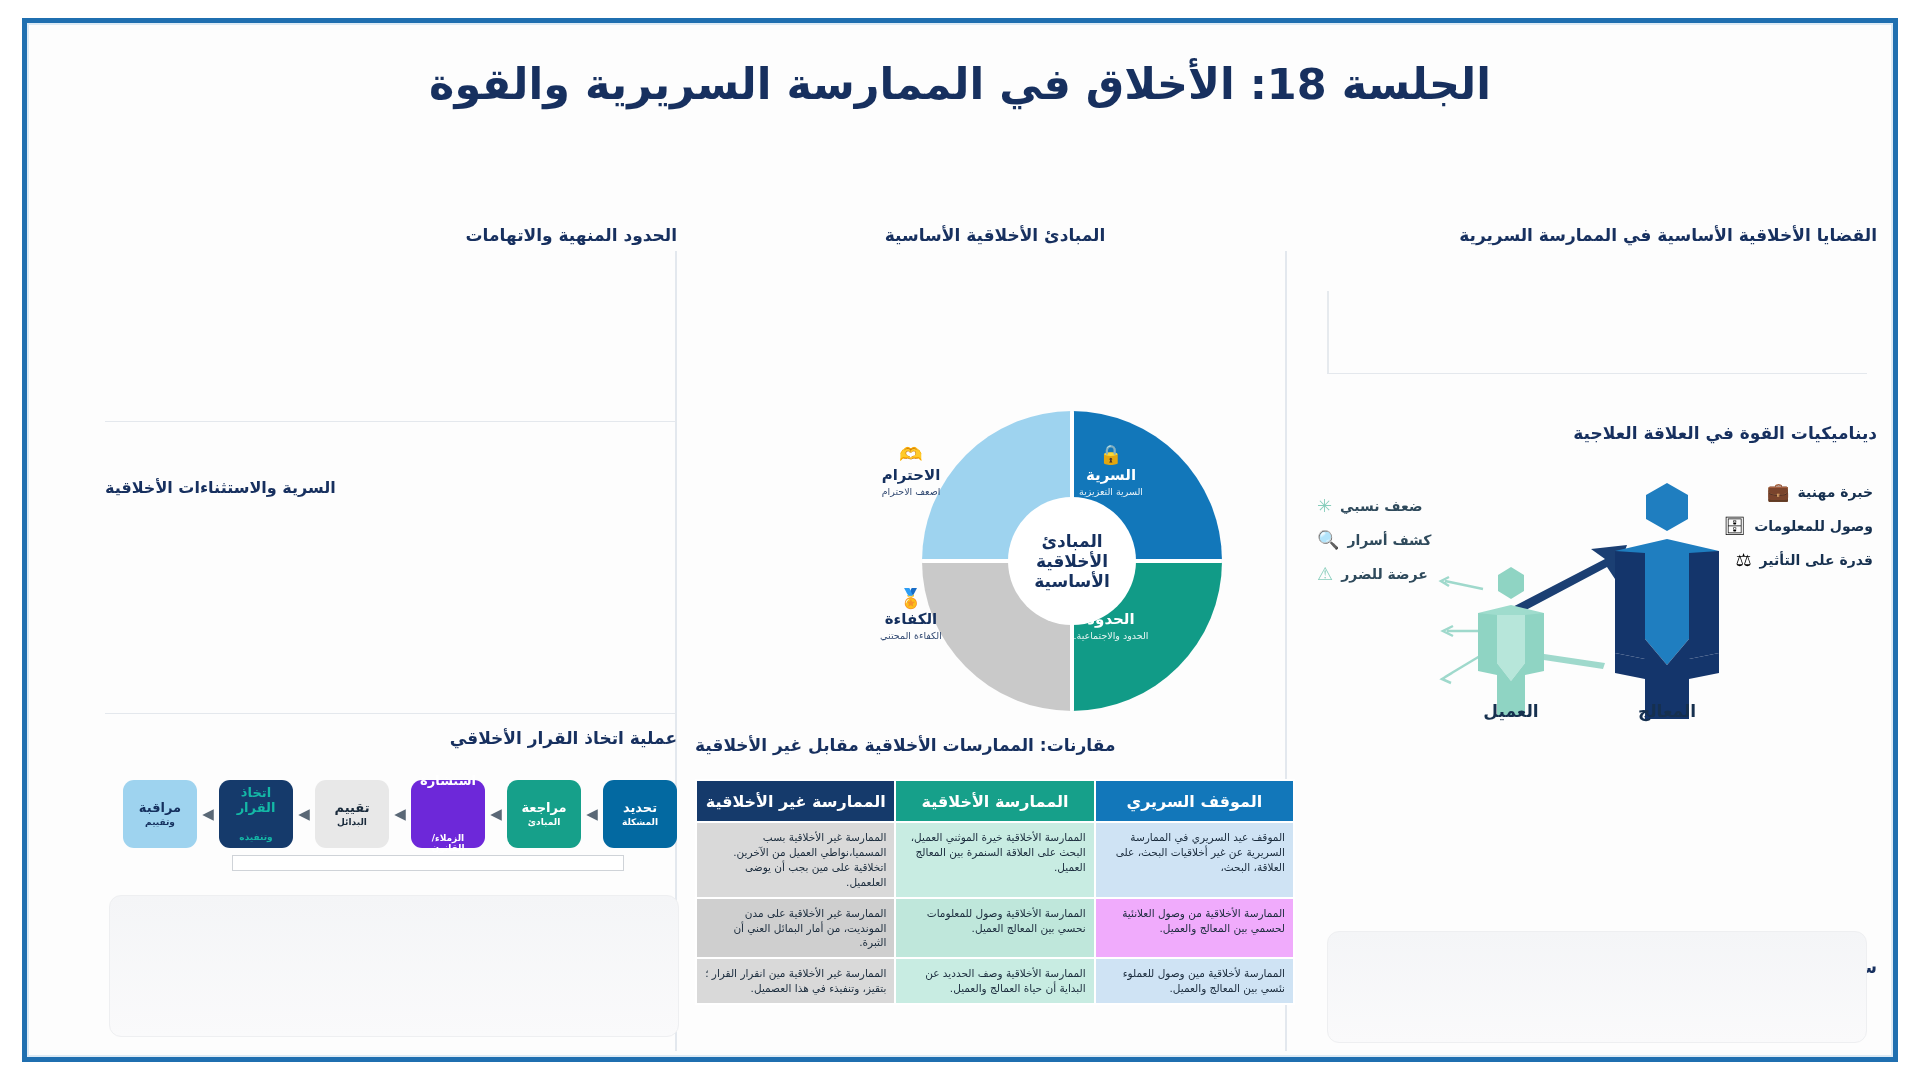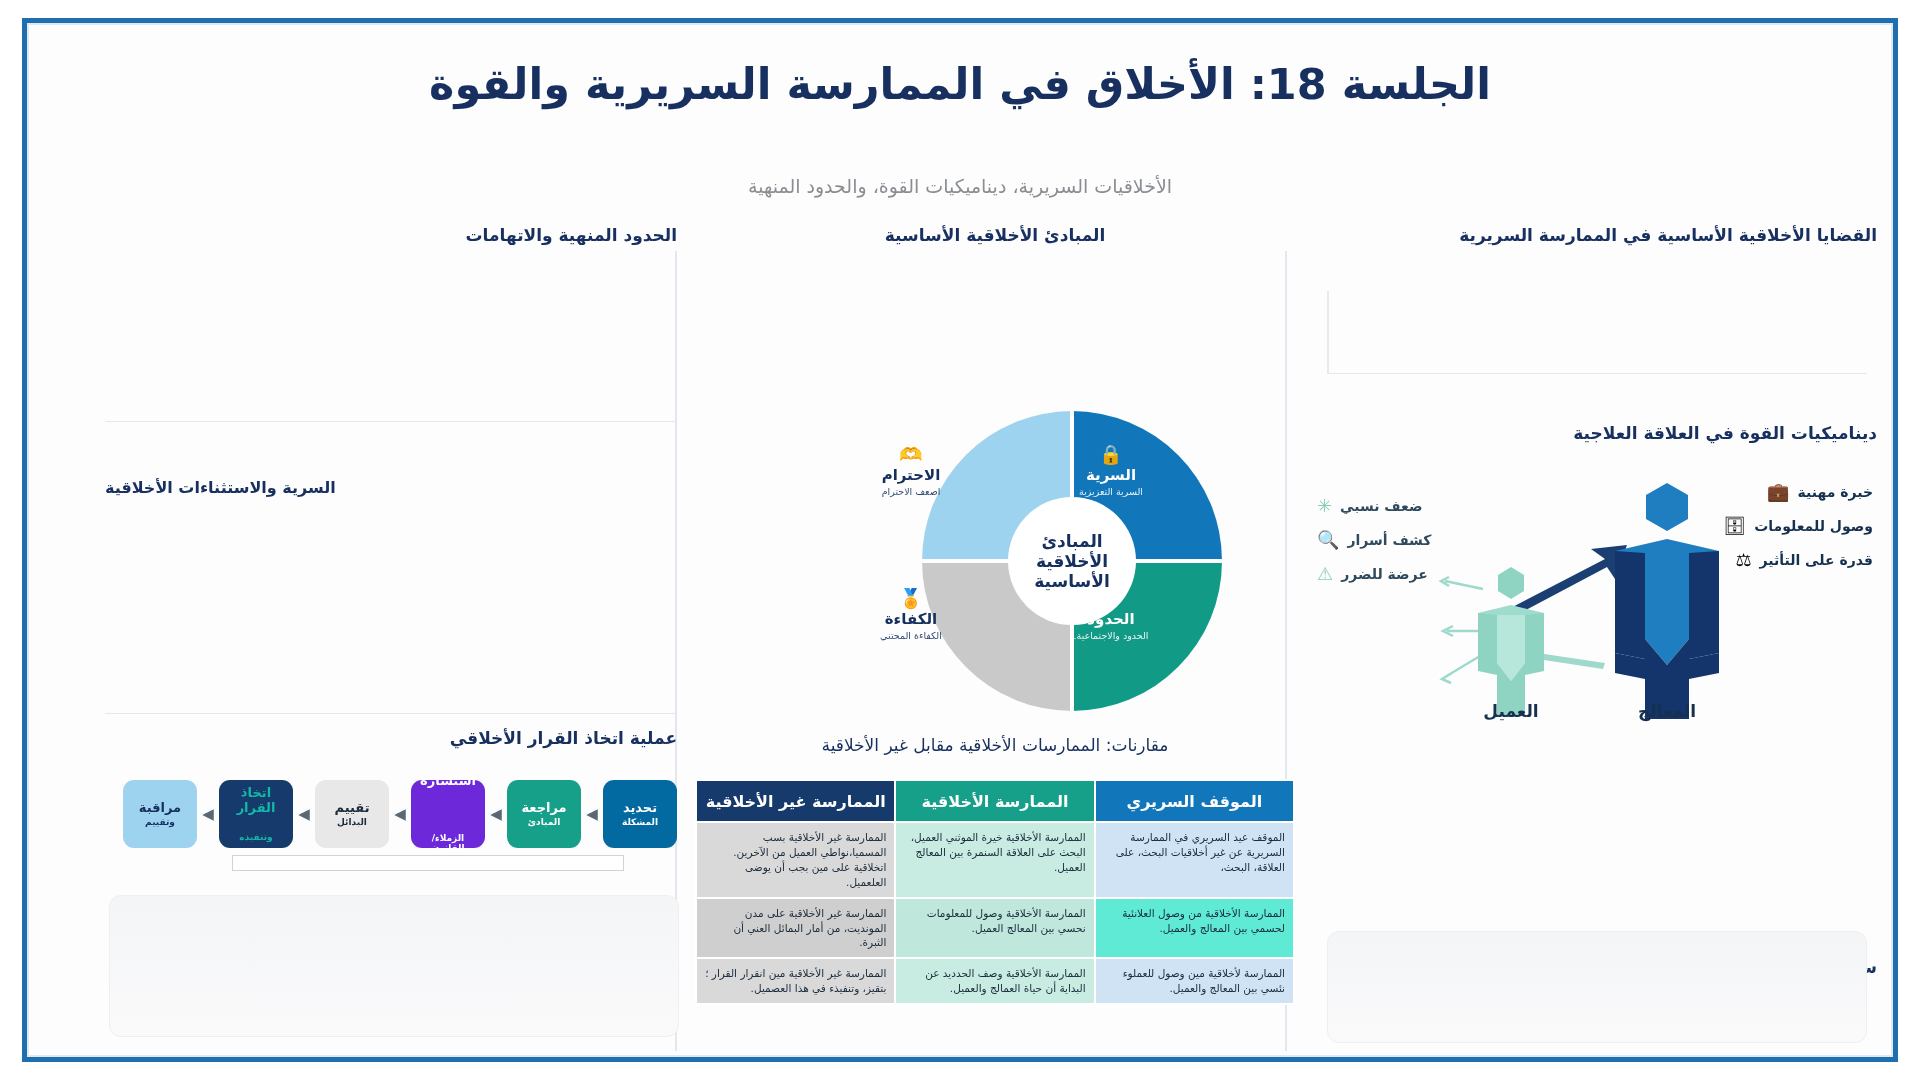--- a/index.html
+++ b/index.html
@@ -121,21 +121,21 @@
   .seg-title { font-size: 15px; font-weight: bold; display:block; line-height:1.1; }
   .seg-sub   { font-size: 9.5px; display:block; line-height:1.2; opacity: .9; margin-top:2px; }
   .sl-conf { top: 34px;  left: 202px; }
   .sl-resp { top: 34px;  left: 2px; }
   .sl-bound{ top: 178px; left: 202px; }
   .sl-comp { top: 178px; left: 2px; }
 
   
   .table-title {
     position: absolute; left: 668px; top: 712px; width: 600px;
-    text-align: center; font-size: 17px; font-weight: 400;
+    text-align: left; font-size: 17px; font-weight: 700;
     color: #17305f; direction: rtl;
   }
   table.cmp {
     position: absolute; left: 668px; top: 756px;
     width: 600px; border-collapse: collapse;
     direction: rtl; table-layout: fixed;
   }
   table.cmp th {
     height: 42px; font-size: 16px; font-weight: bold;
     color: #ffffff; text-align: center; padding: 2px 6px;
@@ -145,21 +145,21 @@
     font-size: 10.5px; line-height: 1.42; color: #1a2b3c;
     padding: 7px 8px; vertical-align: top; text-align: right;
     border: 2px solid #ffffff;
   }
   .th-sit  { background: #1277ba; }
   .th-eth  { background: #16a08a; }
   .th-unet { background: #153a6b; }
   .td-sit  { background: #cfe3f4; }
   .td-eth  { background: #c8ece2; }
   .td-unet { background: #d9d9d9; }
-  .td-sit-alt  { background: #5eead4; }
+  .td-sit-alt  { background: #f0abfc; }
   .td-eth-alt  { background: #bfe7db; }
   .td-unet-alt { background: #cfcfcf; }
 
   
   .flow-title {
     position: absolute; left: 78px; top: 705px; width: 572px;
     text-align: right; font-size: 17px; font-weight: bold;
     color: #17305f; direction: rtl;
   }
   .flow {
@@ -229,21 +229,20 @@
   }
 </style>
 </head>
 <body>
 
 <div id="slide">
   <div class="frame">
     <div class="frame-inner"></div>
 
     <div class="slide-title">الجلسة 18: الأخلاق في الممارسة السريرية والقوة</div>
-    <div class="slide-subtitle">الأخلاقيات السريرية، ديناميكيات القوة، والحدود المنهية</div>
 
     <div class="col-head col-right" style="top:202px;">القضايا الأخلاقية الأساسية في الممارسة السريرية</div>
     <div class="col-head col-mid" style="top:202px; text-align:center;">المبادئ الأخلاقية الأساسية</div>
     <div class="col-head col-left" style="top:202px;">الحدود المنهية والاتهامات</div>
 
     <div class="col-divider" style="left:1258px;"></div>
     <div class="col-divider" style="left:648px;"></div>
 
     <div class="rule" style="left:78px; top:398px; width:572px;"></div>
     <div class="sub-head col-left" style="top:455px;">السرية والاستثناءات الأخلاقية</div>

